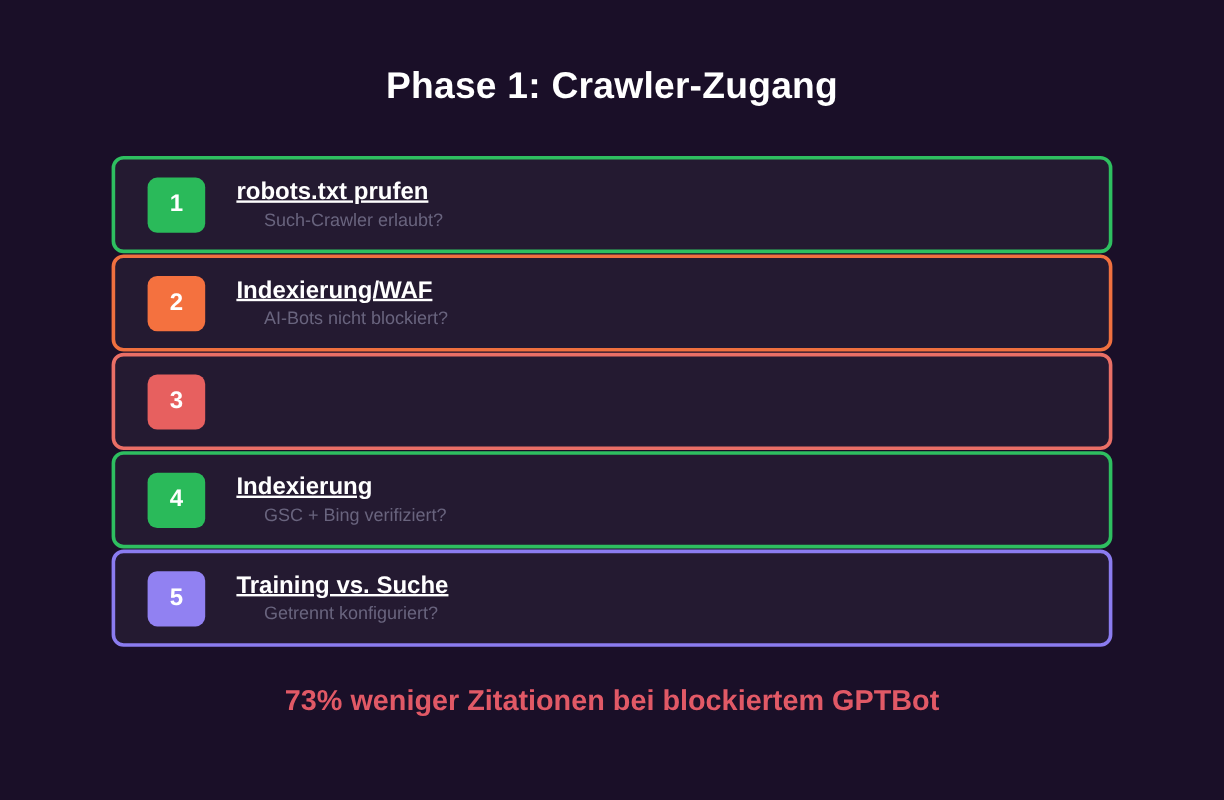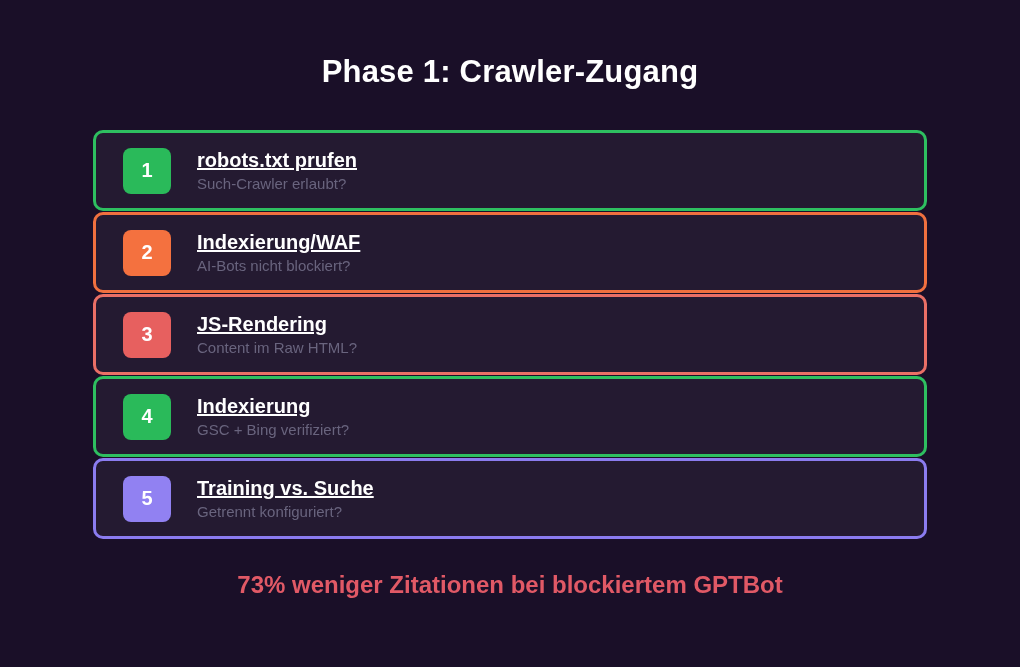--- a/index.html
+++ b/index.html
@@ -58,20 +58,21 @@
     font-size: 20px;
     font-weight: bold;
     line-height: 1.2;
     text-decoration: underline;
   }
   .step-subtitle {
     margin-top: 3px;
     color: #69647e;
     font-size: 15px;
     line-height: 1.2;
+    margin-left: 23px;
   }
   .footer-note {
     margin-top: 32px;
     text-align: center;
     font-size: 24px;
     font-weight: bold;
   }
 </style>
 </head>
 <body>
@@ -91,24 +92,20 @@
   <div class="step-card" style="border-color: rgb(240, 112, 63); background: rgb(36, 26, 49);">
     <div class="step-badge" style="background: rgb(244, 113, 63);">2</div>
     <div class="step-text">
       <div class="step-title">Indexierung/WAF</div>
       <div class="step-subtitle">AI-Bots nicht blockiert?</div>
     </div>
   </div>
 
   <div class="step-card" style="border-color: rgb(234, 111, 102); background: rgb(36, 26, 49);">
     <div class="step-badge" style="background: rgb(231, 96, 95);">3</div>
-    <div class="step-text">
-      <div class="step-title">JS-Rendering</div>
-      <div class="step-subtitle">Content im Raw HTML?</div>
-    </div>
   </div>
 
   <div class="step-card" style="border-color: rgb(46, 191, 96); background: rgb(36, 26, 49);">
     <div class="step-badge" style="background: rgb(42, 186, 90);">4</div>
     <div class="step-text">
       <div class="step-title">Indexierung</div>
       <div class="step-subtitle">GSC + Bing verifiziert?</div>
     </div>
   </div>
 

